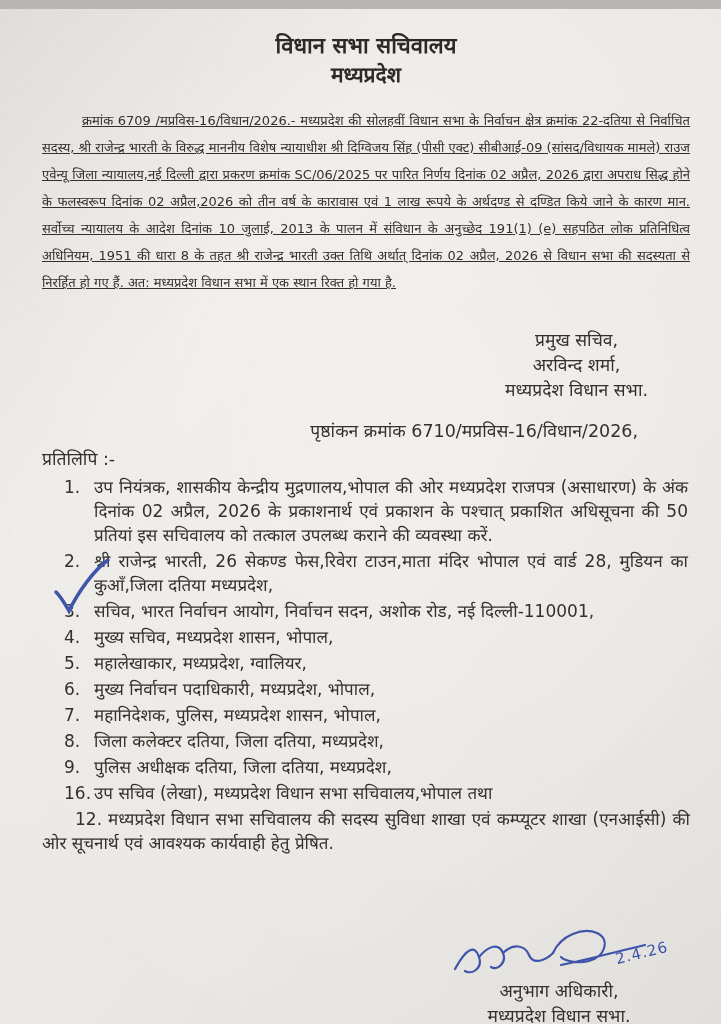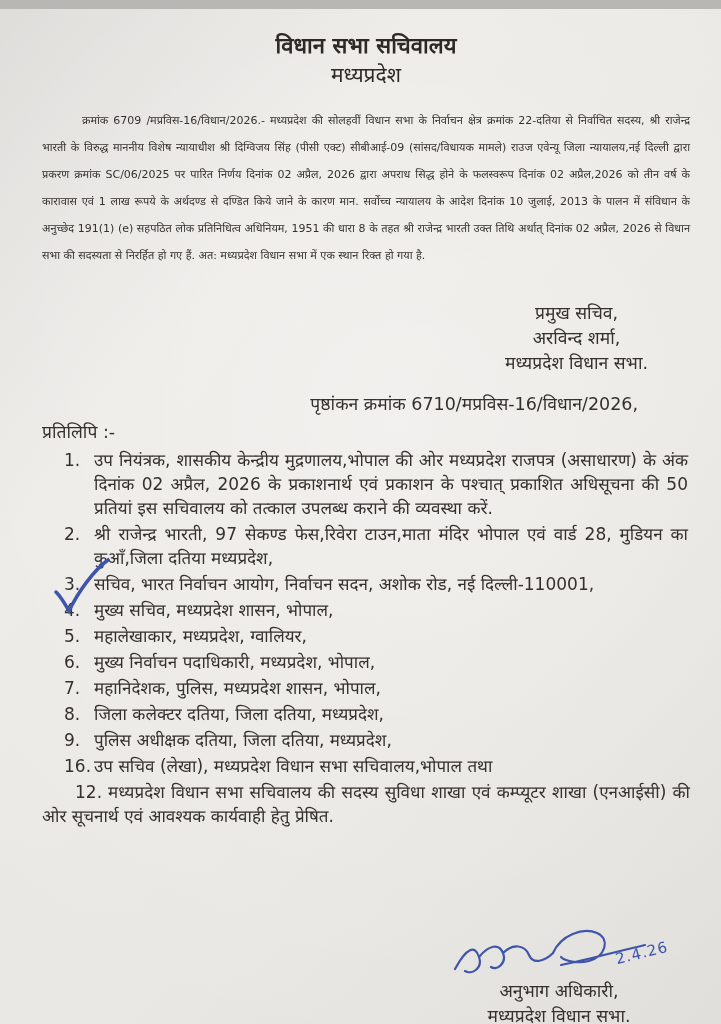--- a/index.html
+++ b/index.html
@@ -10,27 +10,28 @@
     overflow:hidden;
     background:
       radial-gradient(ellipse 120% 90% at 55% 40%, rgba(255,255,255,0.35), rgba(0,0,0,0) 70%),
       linear-gradient(128deg,#dedcd9 0%,#eceae6 28%,#e9e7e3 62%,#e1dfdb 100%);
     font-family:"DejaVu Sans","Liberation Sans",sans-serif;
     color:#33302c;
   }
   .content{padding:22px 31px 0 42px;}
   .center{text-align:center;}
   .letterhead-title{font-size:22px;font-weight:bold;line-height:30px;color:#2c2926;}
-  .letterhead-subtitle{font-size:21px;font-weight:normal;line-height:28px;color:#2c2926;}
+  .letterhead-subtitle{font-size:21px;font-weight:bold;line-height:28px;color:#2c2926;}
   .letter-date{font-size:18px;font-weight:bold;margin-top:24px;color:#2c2926;}
   .body-par{
     margin-top:18px;
-    font-size:11px;line-height:27px;
+    font-size:13px;line-height:27px;
     text-align:justify;text-indent:40px;
     color:#34312d;
+    text-decoration:underline;
   }
   .sig-block{
     margin-top:32px;margin-left:auto;margin-right:42px;
     width:max-content;text-align:center;
     font-size:17.5px;line-height:25px;color:#34312d;
   }
   .endorse-row{
     display:flex;justify-content:flex-end;align-items:baseline;
     margin-top:15px;padding-right:52px;
     font-size:17.5px;color:#34312d;
@@ -82,21 +83,21 @@
 
     <div class="copies-label">प्रतिलिपि :-</div>
 
     <div class="copy-list">
       <div class="copy-row">
         <span class="copy-num">1.</span>
         <span class="copy-text">उप नियंत्रक, शासकीय केन्द्रीय मुद्रणालय,भोपाल की ओर मध्यप्रदेश राजपत्र (असाधारण) के अंक दिनांक  02 अप्रैल, 2026 के प्रकाशनार्थ एवं प्रकाशन के पश्चात् प्रकाशित अधिसूचना की 50 प्रतियां इस सचिवालय को तत्काल उपलब्ध कराने की व्यवस्था करें.</span>
       </div>
       <div class="copy-row">
         <span class="copy-num">2.</span>
-        <span class="copy-text">श्री राजेन्द्र भारती, 97 सेकण्ड फेस,रिवेरा टाउन,माता मंदिर भोपाल एवं वार्ड 28, मुडियन का कुआँ,जिला दतिया  मध्यप्रदेश,</span>
+        <span class="copy-text">श्री राजेन्द्र भारती, 26 सेकण्ड फेस,रिवेरा टाउन,माता मंदिर भोपाल एवं वार्ड 28, मुडियन का कुआँ,जिला दतिया  मध्यप्रदेश,</span>
       </div>
       <div class="copy-row">
         <span class="copy-num">3.</span>
         <span class="copy-text">सचिव, भारत निर्वाचन आयोग, निर्वाचन सदन, अशोक रोड, नई दिल्ली-110001,</span>
       </div>
       <div class="copy-row">
         <span class="copy-num">4.</span>
         <span class="copy-text">मुख्य सचिव, मध्यप्रदेश शासन,  भोपाल,</span>
       </div>
       <div class="copy-row">

